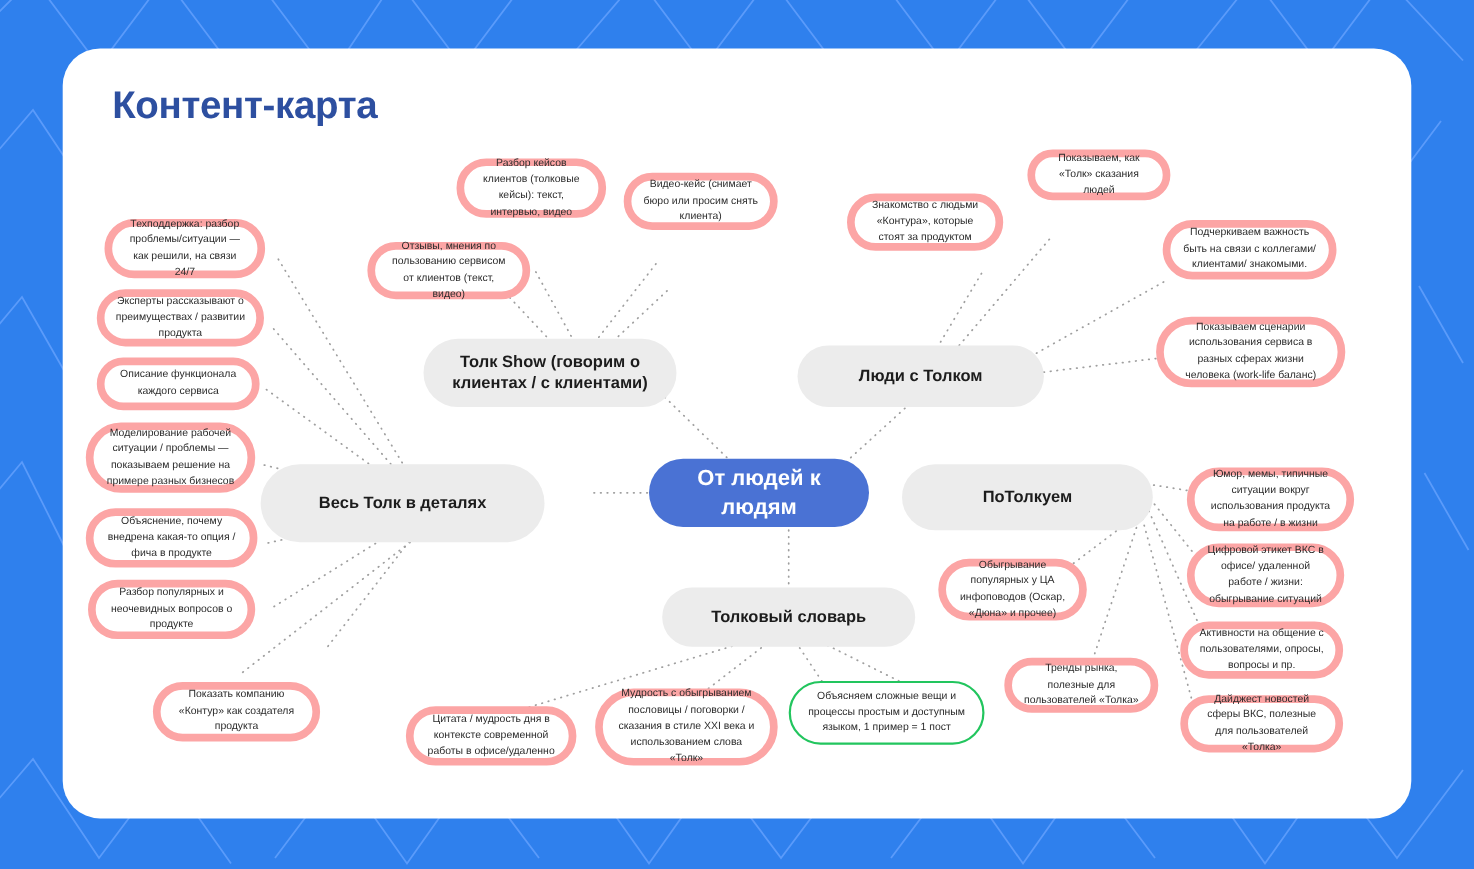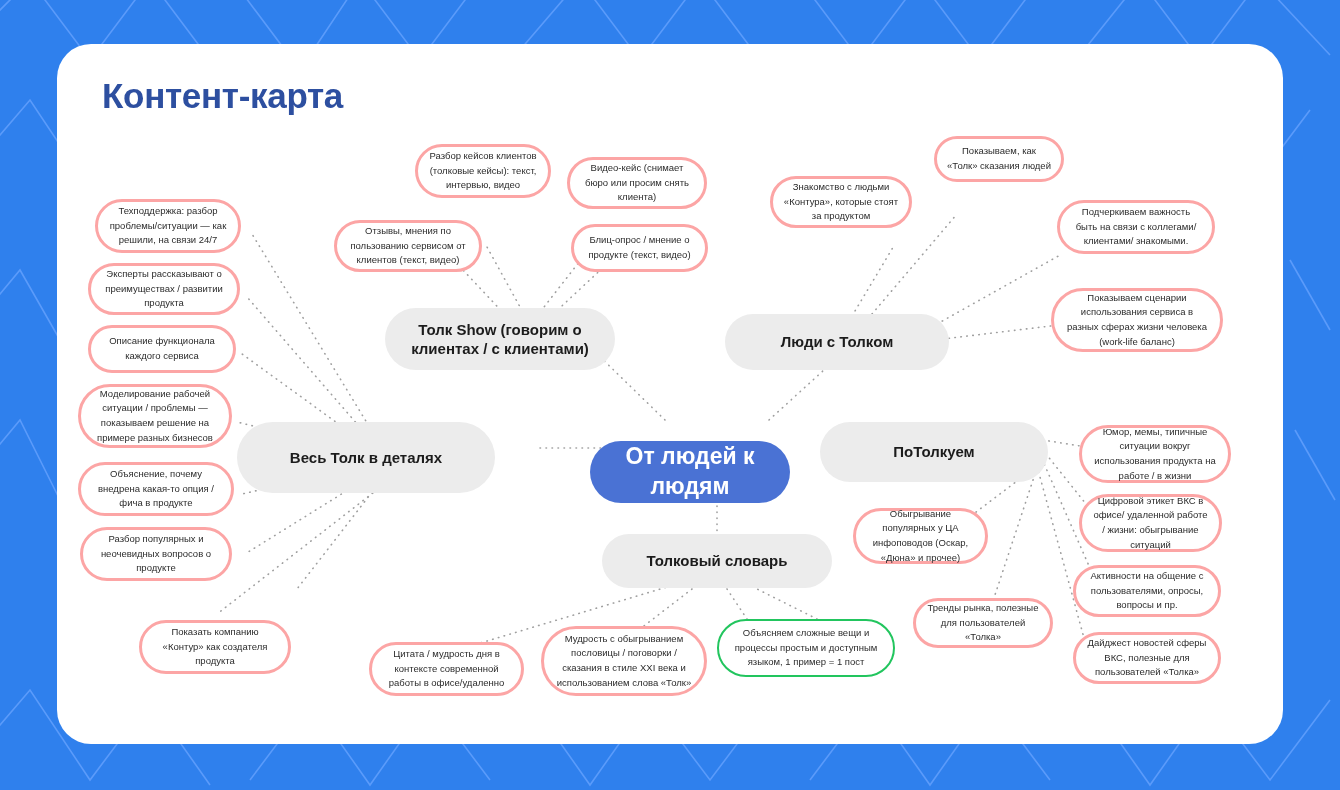--- a/index.html
+++ b/index.html
@@ -19,31 +19,31 @@
     font-size:35px;font-weight:bold;color:#2d4fa0;letter-spacing:-0.3px;
   }
   #edges{position:absolute;left:0;top:0;width:1226px;height:700px;z-index:2;}
   .node{
     position:absolute;z-index:3;box-sizing:border-box;
     display:flex;align-items:center;justify-content:center;text-align:center;
     border-radius:999px;
   }
   .node .txt{display:block;width:100%;}
   .leaf{
-    background:#ffffff;border:3px solid #fca5a5;color:#2b2b2b;
+    background:#ffffff;border:7px solid #fca5a5;color:#2b2b2b;
     font-size:9.5px;line-height:1.55;padding:4px 10px;
   }
   .leaf.emph{border:2px solid #22c55e;}
   .branch{
     background:#ececec;color:#1c1c1c;border:none;
     font-size:15px;font-weight:bold;line-height:1.3;padding:6px 14px;
   }
   .center{
     background:#4a72d4;color:#ffffff;border:none;
-    font-size:23px;font-weight:bold;line-height:1.3;padding:6px 16px;margin-top:24px;
+    font-size:20px;font-weight:bold;line-height:1.3;padding:6px 16px;
   }
 </style>
 </head>
 <body>
 
 <svg id="bg-pattern" viewBox="0 0 1340 790" preserveAspectRatio="none">
   <g stroke="#6aa4ff" stroke-width="1.6" fill="none" opacity="0.75">
     <polyline points="-30,40 30,-20 90,60 150,-20 210,60"></polyline>
     <polyline points="240,-10 300,70 360,-20 420,60 480,-20"></polyline>
     <polyline points="520,50 580,-20 640,60 700,-20 760,60"></polyline>
@@ -131,23 +131,20 @@
 
   <div class="node leaf" style="left:358px;top:100px;width:136px;height:54px;">
     <span class="txt">Разбор кейсов клиентов (толковые кейсы): текст, интервью, видео</span>
   </div>
   <div class="node leaf" style="left:510px;top:113px;width:140px;height:52px;">
     <span class="txt">Видео-кейс (снимает бюро или просим снять клиента)</span>
   </div>
   <div class="node leaf" style="left:277px;top:176px;width:148px;height:52px;">
     <span class="txt">Отзывы, мнения по пользованию сервисом от клиентов (текст, видео)</span>
   </div>
-  <div class="node leaf" style="left:514px;top:180px;width:137px;height:48px;">
-    <span class="txt">Блиц-опрос / мнение о продукте (текст, видео)</span>
-  </div>
   <div class="node leaf" style="left:877px;top:92px;width:130px;height:46px;">
     <span class="txt">Показываем, как «Толк» сказания людей</span>
   </div>
   <div class="node leaf" style="left:713px;top:132px;width:142px;height:52px;">
     <span class="txt">Знакомство с людьми «Контура», которые стоят за продуктом</span>
   </div>
   <div class="node leaf" style="left:1000px;top:156px;width:158px;height:54px;">
     <span class="txt">Подчеркиваем важность быть на связи с коллегами/ клиентами/ знакомыми.</span>
   </div>
   <div class="node leaf" style="left:994px;top:244px;width:172px;height:64px;">

